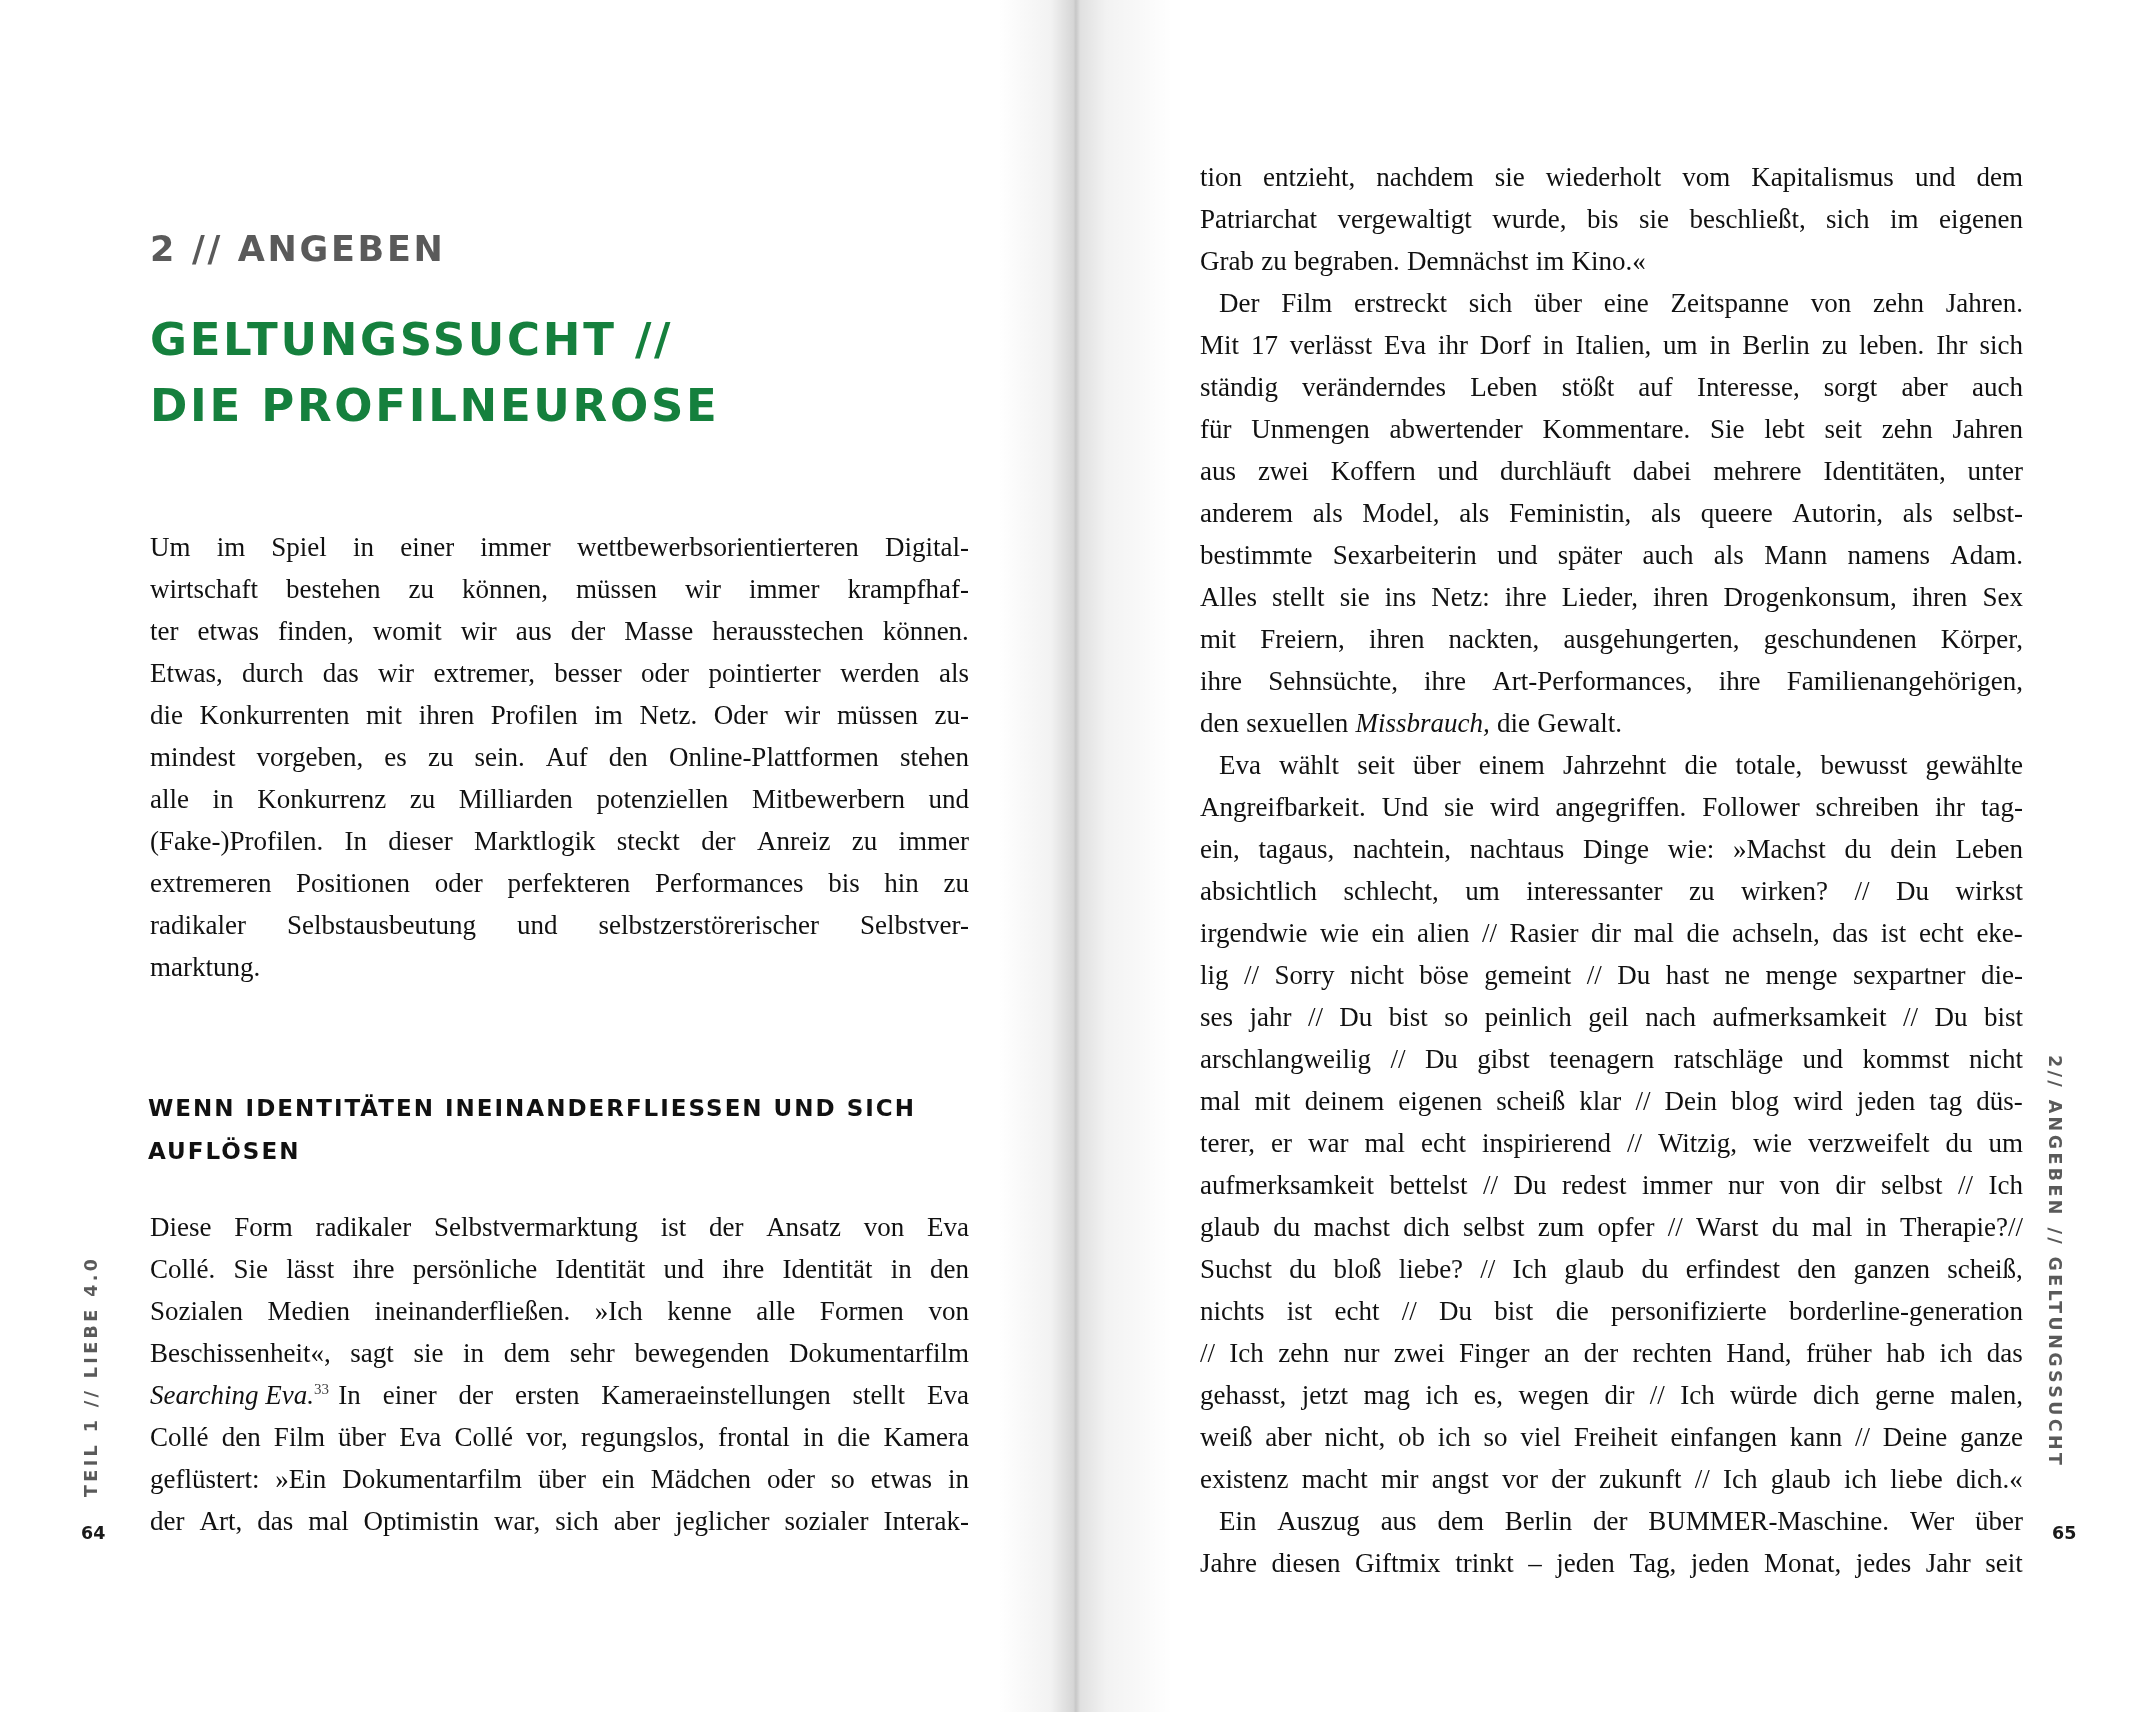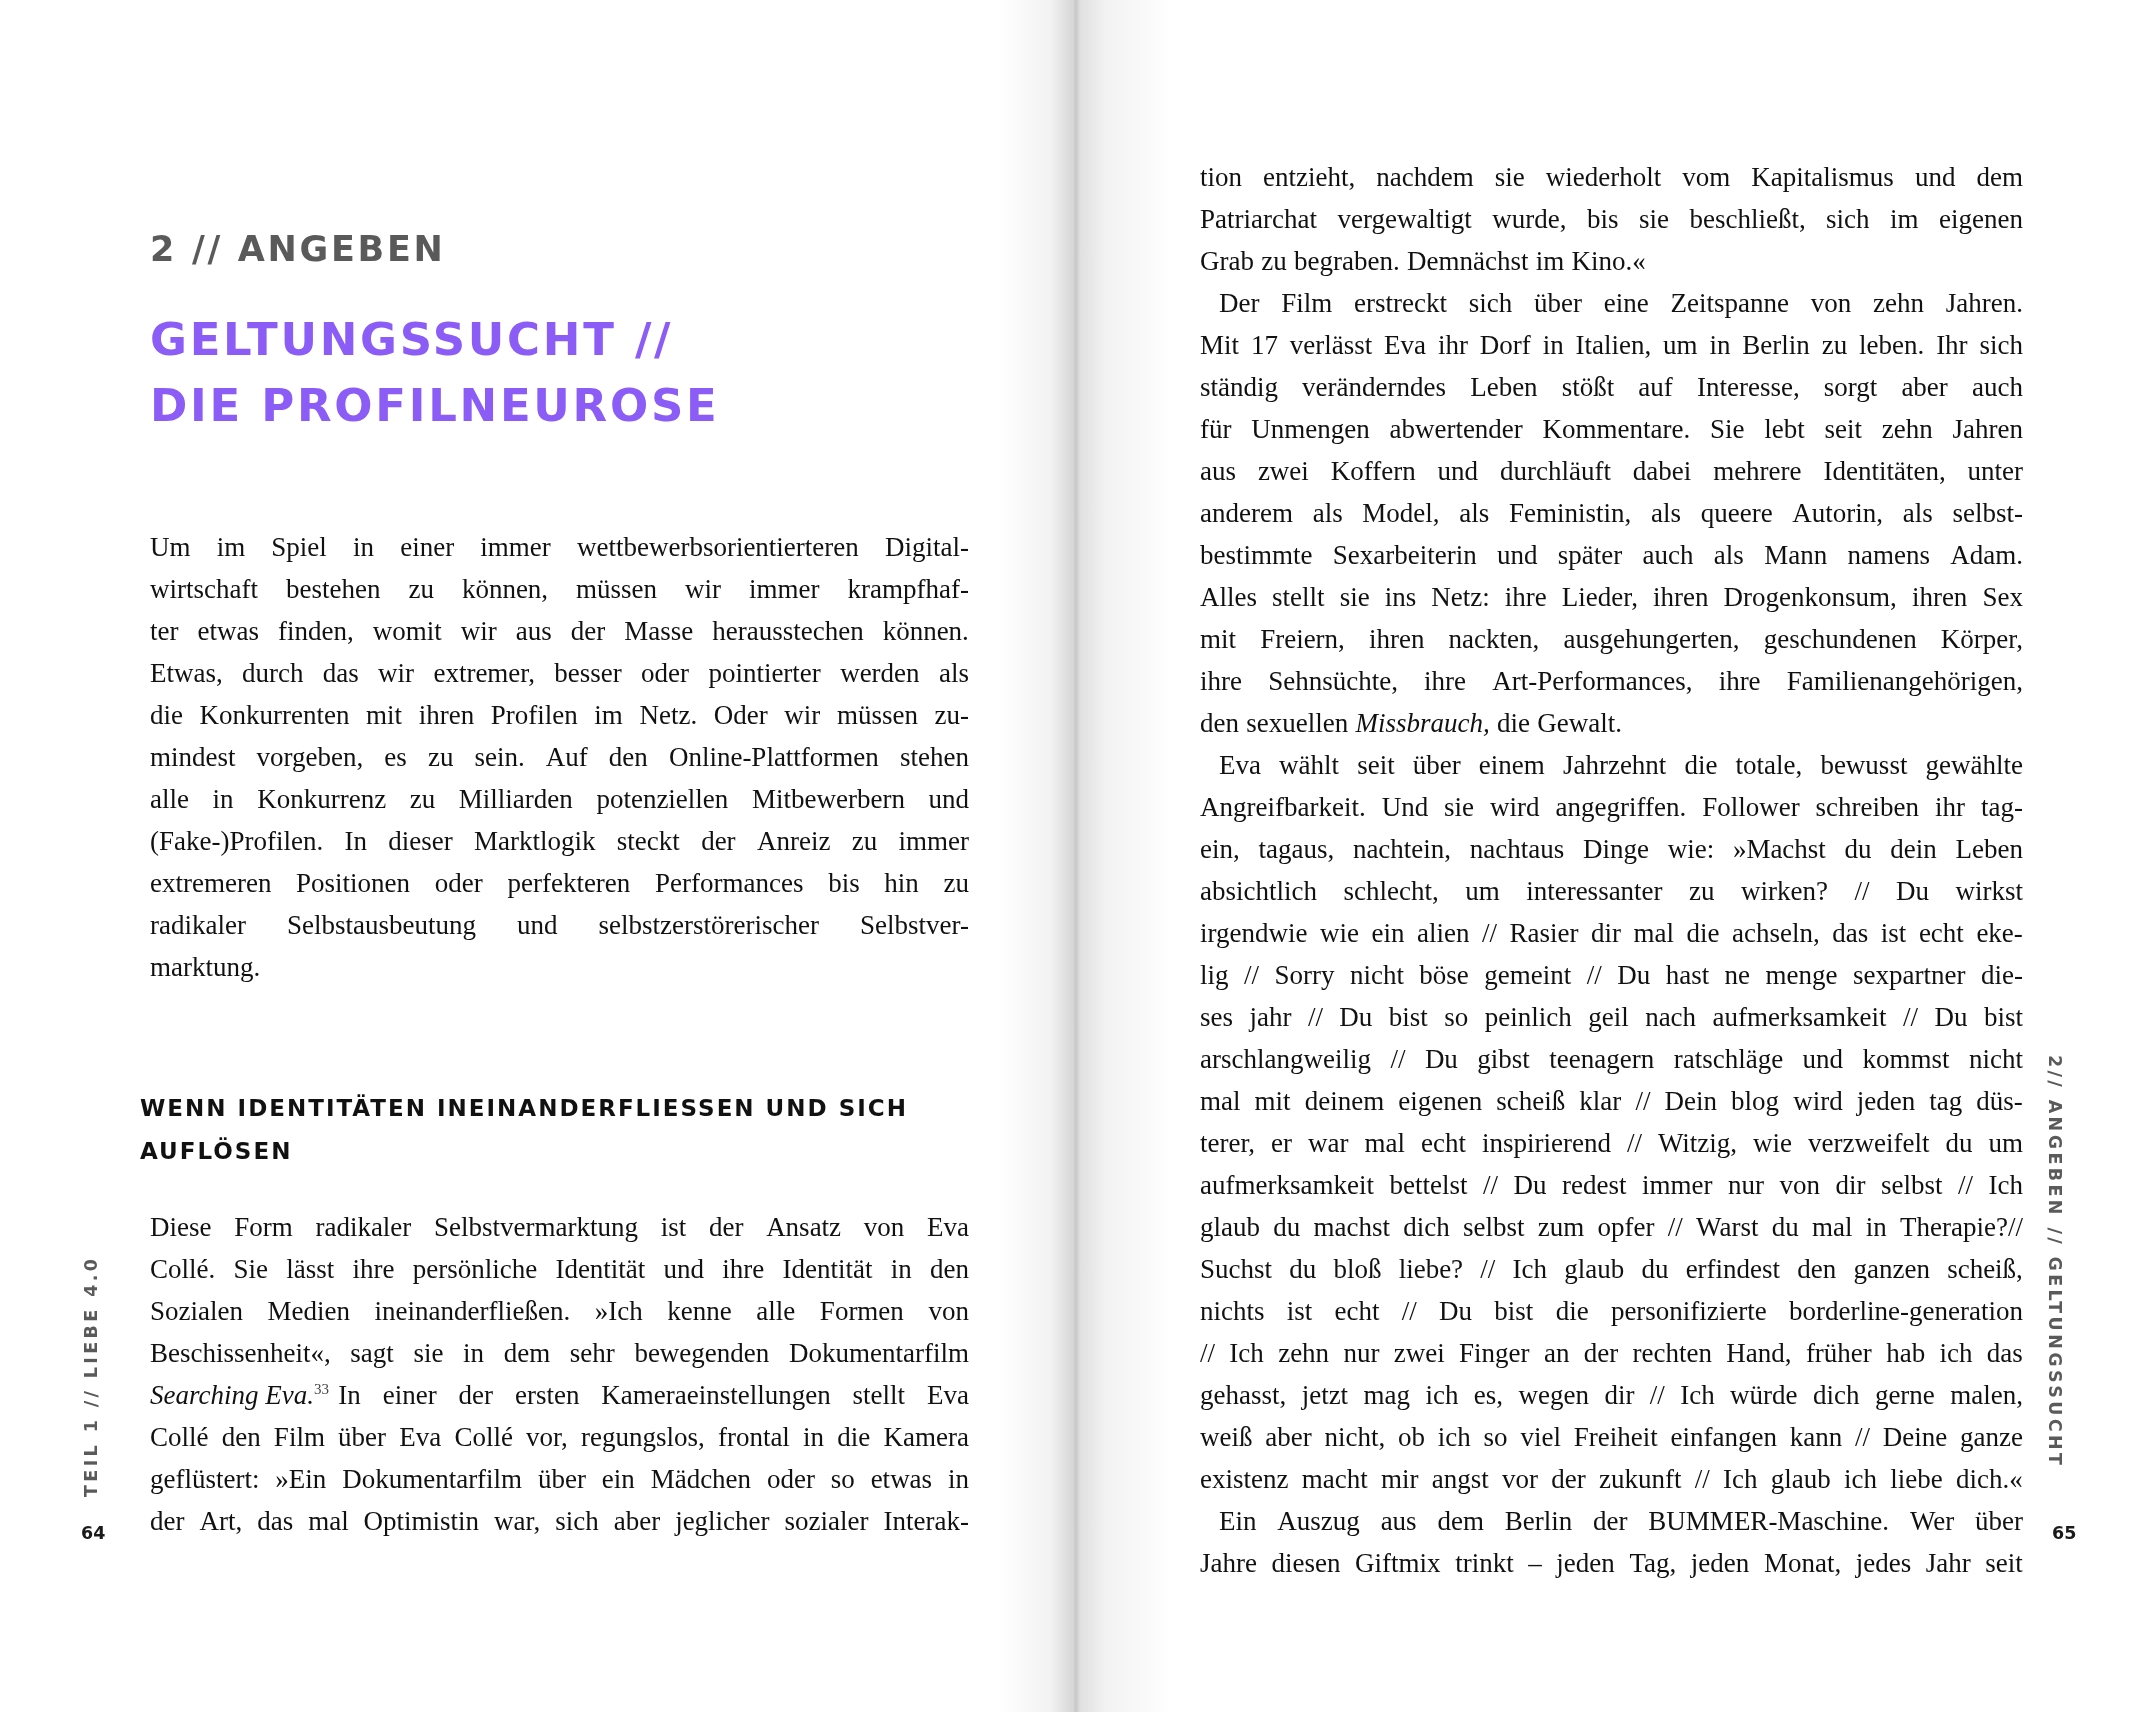--- a/index.html
+++ b/index.html
@@ -3,30 +3,30 @@
 <meta charset="utf-8">
 <style>
   html, body { margin:0; padding:0; }
   body { width:2151px; height:1712px; background:#ffffff; position:relative; overflow:hidden; }
   .spread { position:absolute; left:0; top:0; width:2151px; height:1712px; background:#fff; }
   .gutter { position:absolute; top:0; left:998px; width:175px; height:1712px;
     background: linear-gradient(to right, rgba(255,255,255,0) 0%, rgba(0,0,0,0.05) 30%, rgba(0,0,0,0.16) 43%, rgba(0,0,0,0.22) 44.5%, rgba(0,0,0,0.12) 47%, rgba(0,0,0,0.05) 62%, rgba(255,255,255,0) 100%); }
   .serif { font-family: "Liberation Serif", "DejaVu Serif", serif; color:#111; }
   .sans { font-family: "DejaVu Sans", "Liberation Sans", sans-serif; }
   .chapter-label { position:absolute; left:150px; top:229px; font-size:35px; font-weight:bold; letter-spacing:2.7px; color:#5a5a5a; }
-  .headline { position:absolute; left:150px; top:307px; font-size:45px; line-height:66px; letter-spacing:2.7px; color:#8b5cf6; font-weight:600; }
+  .headline { position:absolute; left:150px; top:307px; font-size:45px; line-height:66px; letter-spacing:2.7px; color:#15803d; font-weight:600; }
   .headline div { white-space:nowrap; }
   .body-block { position:absolute; font-size:27px; line-height:42px; }
   .body-block .line { white-space:nowrap; display:flex; justify-content:space-between; }
   .body-block .line.last { justify-content:flex-start; }
   .body-block .line span.w { display:inline-block; }
   .body-block .line.indent { padding-left:19px; }
   .left-body { left:150px; width:819px; }
   .right-body { left:1200px; width:823px;margin-top:47px; }
-  .subheading { position:absolute; left:140px; top:1087px; width:843px; font-size:23px; line-height:43px; letter-spacing:2px; color:#111; font-weight:600; }
+  .subheading { position:absolute; left:148px; top:1087px; width:843px; font-size:23px; line-height:43px; letter-spacing:2px; color:#111; font-weight:600; }
   .running-head { position:absolute; font-size:17.5px; font-weight:bold; letter-spacing:3.4px; color:#5a5a5a; white-space:nowrap; }
   .running-head.left { left:81px; top:1497px; transform-origin:left top; transform:rotate(-90deg); }
   .running-head.right { left:2065px; top:1055px; transform-origin:left top; transform:rotate(90deg); }
   .page-number { position:absolute; font-size:17.5px; font-weight:bold; color:#1a1a1a; }
   .fn { font-size:15px; vertical-align:super; color:#444; line-height:0; }
   .ital { font-style:italic; }
 </style>
 </head>
 <body>
 

